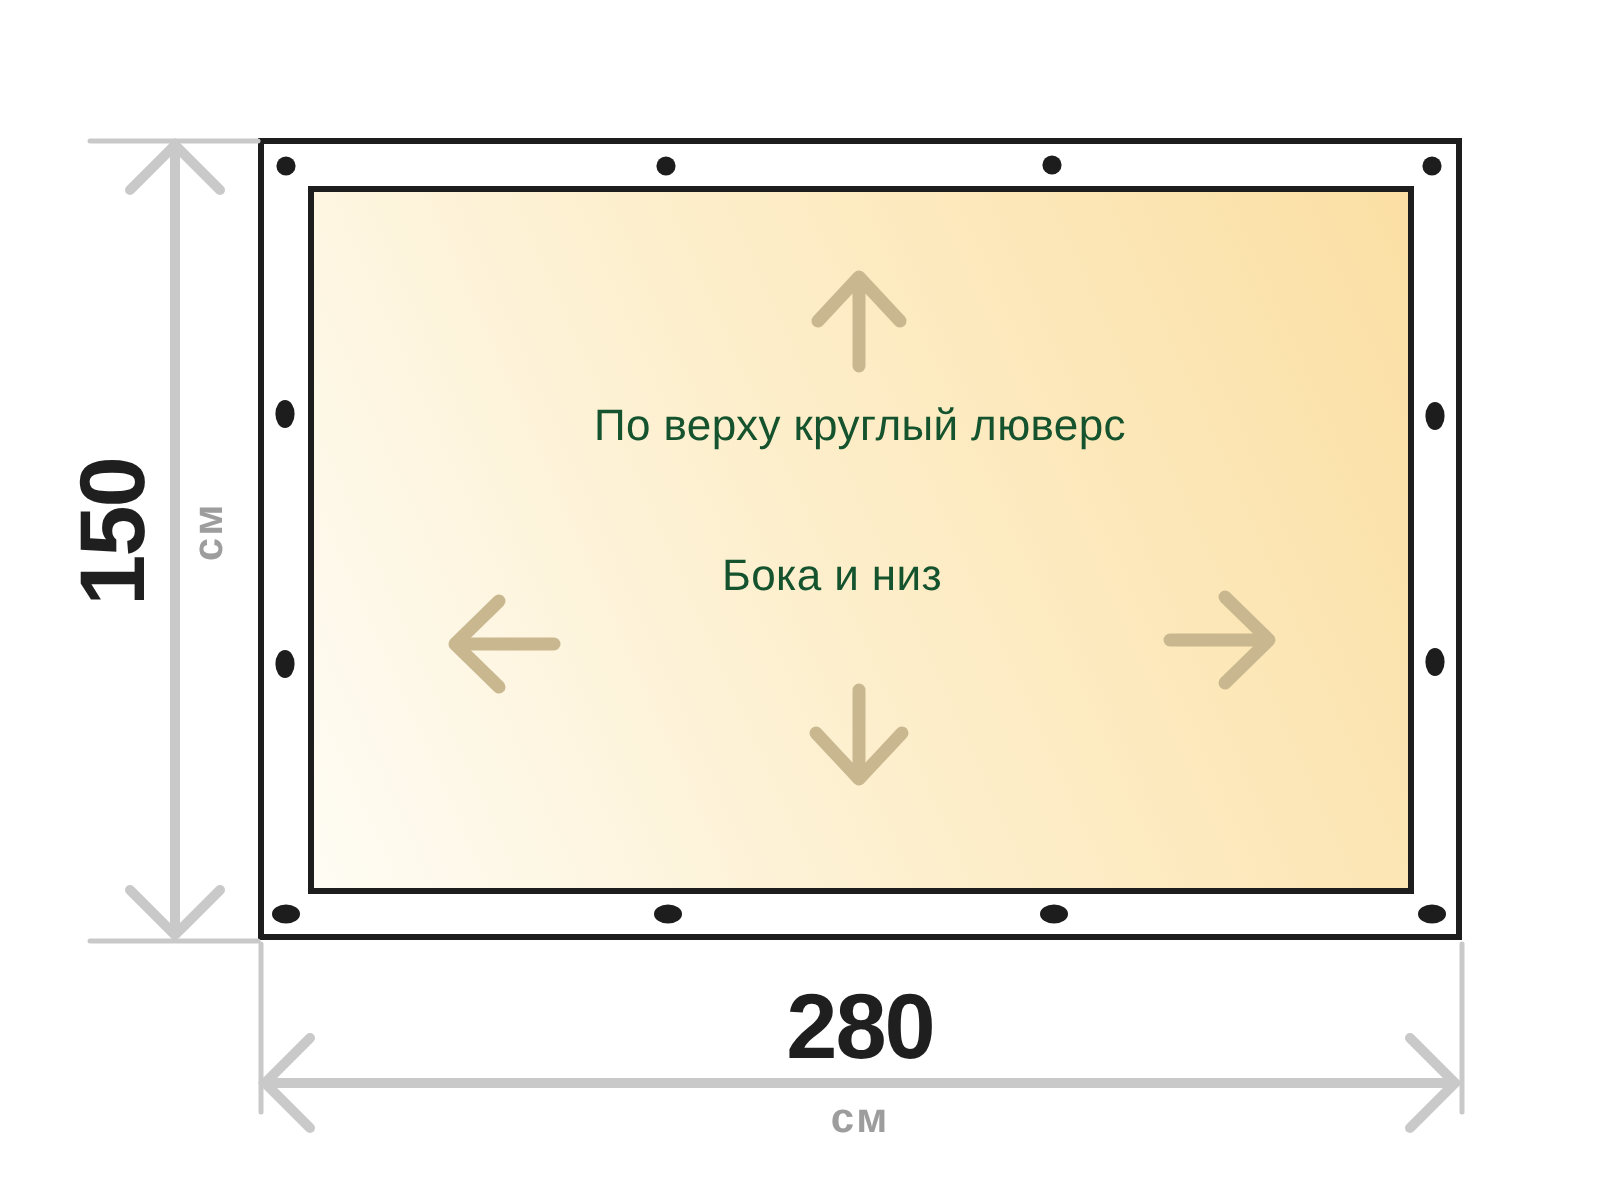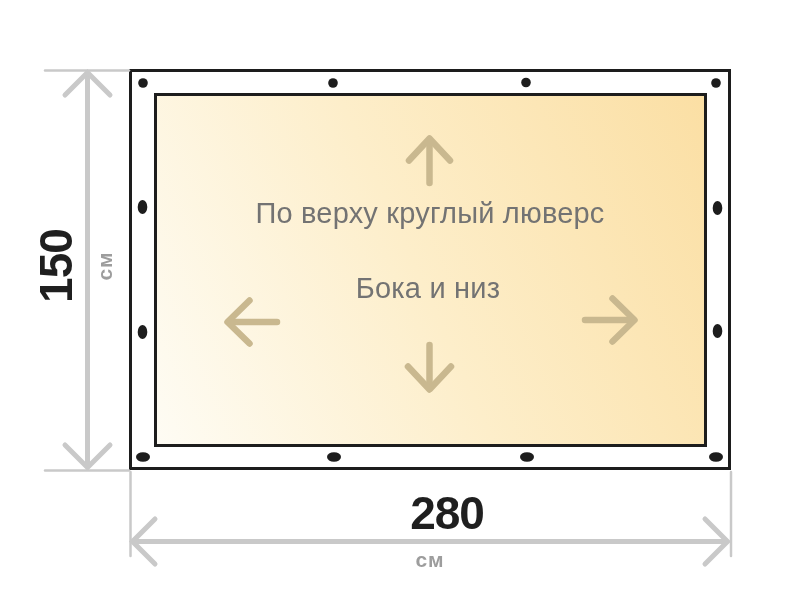--- a/index.html
+++ b/index.html
@@ -29,46 +29,46 @@
   }
   .overlay {
     position: absolute;
     left: 0; top: 0;
     width: 800px; height: 600px;
   }
   .anno {
     position: absolute;
     transform: translate(-50%, -50%);
     white-space: nowrap;
-    color: #737373;
-    font-size: 29px;
+    color: #14532d;
+    font-size: 22px;
     letter-spacing: 0.2px;
   }
   .anno-top  { left: 430px; top: 213px; }
-  .anno-mid1 { left: 428px; top: 288px; text-align: center; }
+  .anno-mid1 { left: 416px; top: 288px; text-align: center; }
   .anno-mid2 { left: 430px; top: 319px; }
   .dim-value {
     position: absolute;
     white-space: nowrap;
     font-weight: bold;
     font-size: 46px;
     color: #1f1f1f;
     letter-spacing: -1px;
   }
   .dim-unit {
     position: absolute;
     white-space: nowrap;
     font-weight: bold;
     font-size: 21px;
     color: #9d9d9d;
     letter-spacing: 1px;
   }
   .height-value { left: 56px;  top: 266px; transform: translate(-50%,-50%) rotate(-90deg); }
   .height-unit  { left: 105px; top: 266px; transform: translate(-50%,-50%) rotate(-90deg); }
-  .width-value  { left: 430px; top: 513px; transform: translate(-50%,-50%); margin-left: 17px; }
+  .width-value  { left: 430px; top: 513px; transform: translate(-50%,-50%); }
   .width-unit   { left: 430px; top: 560px; transform: translate(-50%,-50%); }
 </style>
 </head>
 <body>
 
 <div class="stage">
 
   <div class="outer-rect"></div>
   <div class="inner-rect"></div>
 

